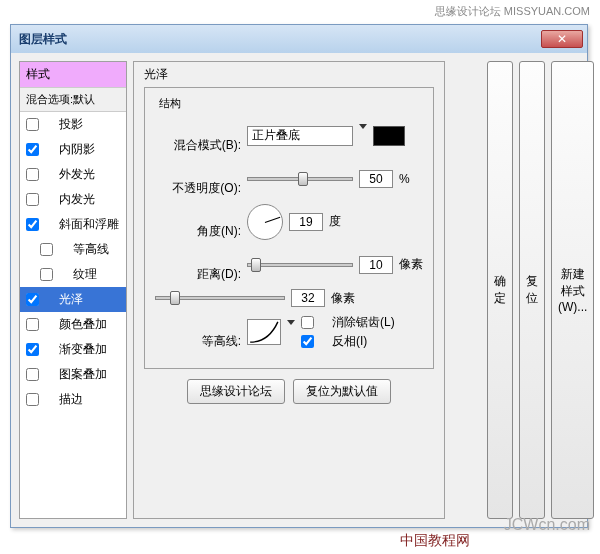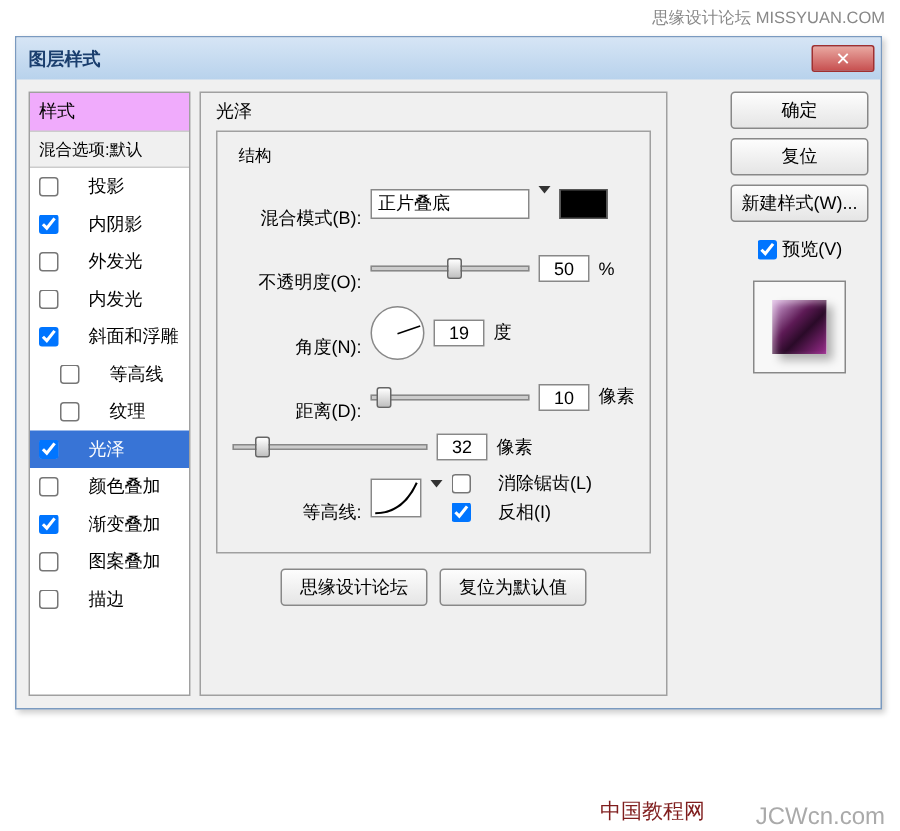--- a/index.html
+++ b/index.html
@@ -1,20 +1,20 @@
 <!DOCTYPE html>
 <html><head>
   <meta charset="utf-8">
   <style>
     * { box-sizing: border-box; margin: 0; padding: 0; font-family: "Microsoft YaHei", sans-serif; font-size: 12px; }
     body { background: #fff; width: 600px; height: 554px; position: relative; }
     .watermark-top { position: absolute; top: 4px; right: 10px; color: #888; font-size: 11px; }
-    .watermark-bottom { position: absolute; bottom: 0; right: 10px; color: #aaa; font-size: 16px; }
+    .watermark-bottom { position: absolute; bottom: 20px; right: 10px; color: #aaa; font-size: 16px; }
     .watermark-bottom2 { position: absolute; bottom: 4px; right: 130px; color: #7f1d1d; font-size: 14px; }
-    .dialog { position: absolute; top: 24px; left: 10px; width: 578px; height: 449px; border: 1px solid #7a9ac0; background: #f0f0f0; box-shadow: 2px 2px 4px rgba(0,0,0,0.2); }
+    .dialog { position: absolute; top: 24px; left: 10px; width: 578px; height: 504px; border: 1px solid #7a9ac0; background: #f0f0f0; box-shadow: 2px 2px 4px rgba(0,0,0,0.2); }
     .titlebar { background: linear-gradient(#d6e5f5, #b8d2ec); height: 28px; display: flex; align-items: center; justify-content: space-between; padding: 0 4px 0 8px; }
     .titlebar-title { font-weight: bold; color: #1a3e6e; }
     .close-btn { width: 42px; height: 18px; background: linear-gradient(#e9a8a1, #c75050); border: 1px solid #a03030; border-radius: 2px; color: #fff; display: flex; align-items: center; justify-content: center; font-size: 13px; cursor: pointer; }
     .dialog-body { display: flex; padding: 8px; height: calc(100% - 28px); gap: 6px; }
     .styles-panel { width: 108px; border: 1px solid #a0a0a0; background: #fff; }
     .styles-header { background: #f0abfc; padding: 4px 6px; border-bottom: 1px solid #ccc; }
     .styles-subheader { background: #f0f0f0; padding: 4px 6px; border-bottom: 1px solid #ccc; font-size: 11px; }
     .style-item { padding: 4px 4px 4px 6px; display: flex; align-items: center; gap: 20px; cursor: pointer; }
     .style-item.selected { background: #3874d6; color: #fff; }
     .style-item input[type=checkbox] { width: 13px; height: 13px; }
@@ -32,21 +32,21 @@
     .slider-thumb { position: absolute; top: -6px; width: 10px; height: 14px; background: linear-gradient(#fff, #c0c0c0); border: 1px solid #666; border-radius: 2px; }
     .num-input { width: 34px; height: 18px; border: 1px solid #888; background: #fff; text-align: center; padding: 1px; }
     .unit { width: 24px; }
     .angle-dial { width: 36px; height: 36px; border: 1px solid #888; border-radius: 50%; background: #fff; position: relative; }
     .angle-line { position: absolute; width: 16px; height: 1px; background: #000; top: 50%; left: 50%; transform-origin: left center; transform: rotate(-19deg); }
     .curve-box { width: 34px; height: 26px; border: 1px solid #888; background: #fff; position: relative; }
     .curve-box svg { width: 100%; height: 100%; }
     .small-check { display: flex; align-items: center; gap: 18px; font-size: 11px; }
     .btn { background: linear-gradient(#fdfdfd, #e5e5e5); border: 1px solid #888; border-radius: 3px; padding: 3px 12px; cursor: pointer; }
     .btn-row { display: flex; gap: 8px; justify-content: center; margin-top: 10px; }
-    .side-panel { width: 92px; display: flex; flex-direction: column; gap: 6px; margin-left: 36px; }
+    .side-panel { width: 92px; display: flex; flex-direction: row; gap: 6px; margin-left: 36px; }
     .side-btn { background: linear-gradient(#fdfdfd, #e5e5e5); border: 1px solid #888; border-radius: 3px; padding: 3px 6px; cursor: pointer; text-align: center; font-size: 12px; }
     .preview-check { display: flex; align-items: center; gap: 4px; justify-content: center; margin-top: 4px; }
     .preview-swatch { width: 62px; height: 62px; border: 1px solid #888; margin: 6px auto; background: #f8f8f8; display: flex; align-items: center; justify-content: center; }
     .preview-inner { width: 36px; height: 36px; background: linear-gradient(135deg, #d9aee0 0%, #5d1a55 40%, #2a0a28 60%, #9b2c8e 100%); box-shadow: inset 2px 2px 4px rgba(255,255,255,0.4), 4px 4px 6px rgba(0,0,0,0.3); }
   </style>
 </head>
 <body>
 
 <div class="watermark-top">思缘设计论坛  MISSYUAN.COM</div>
 

